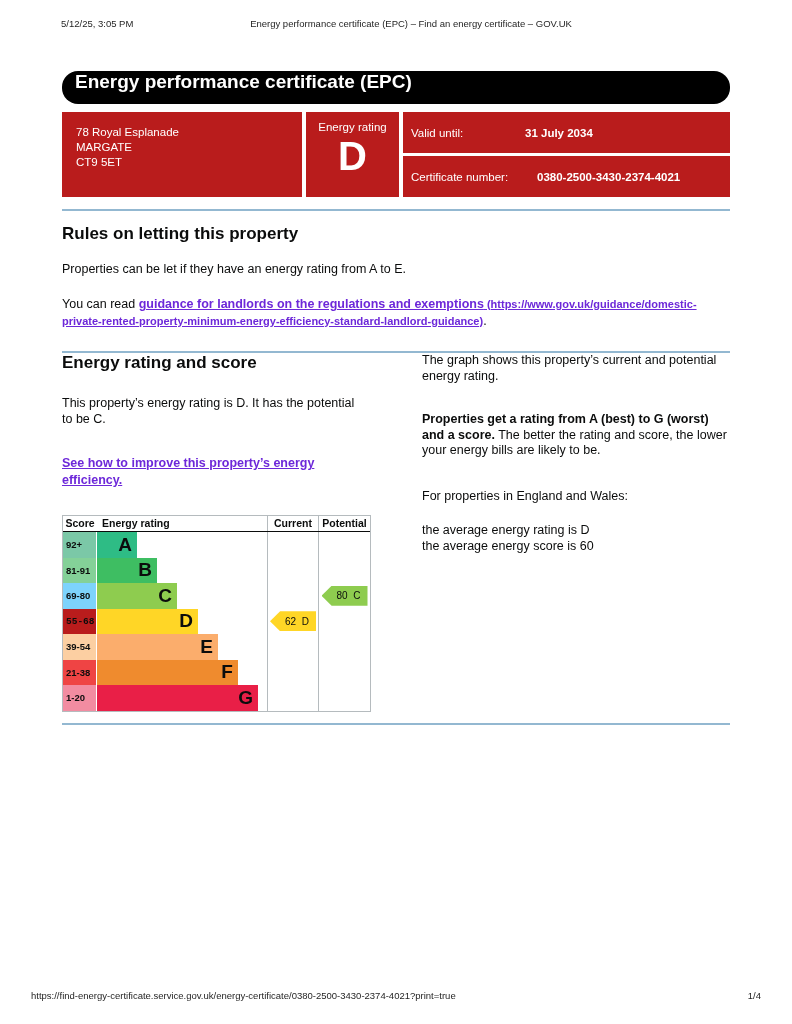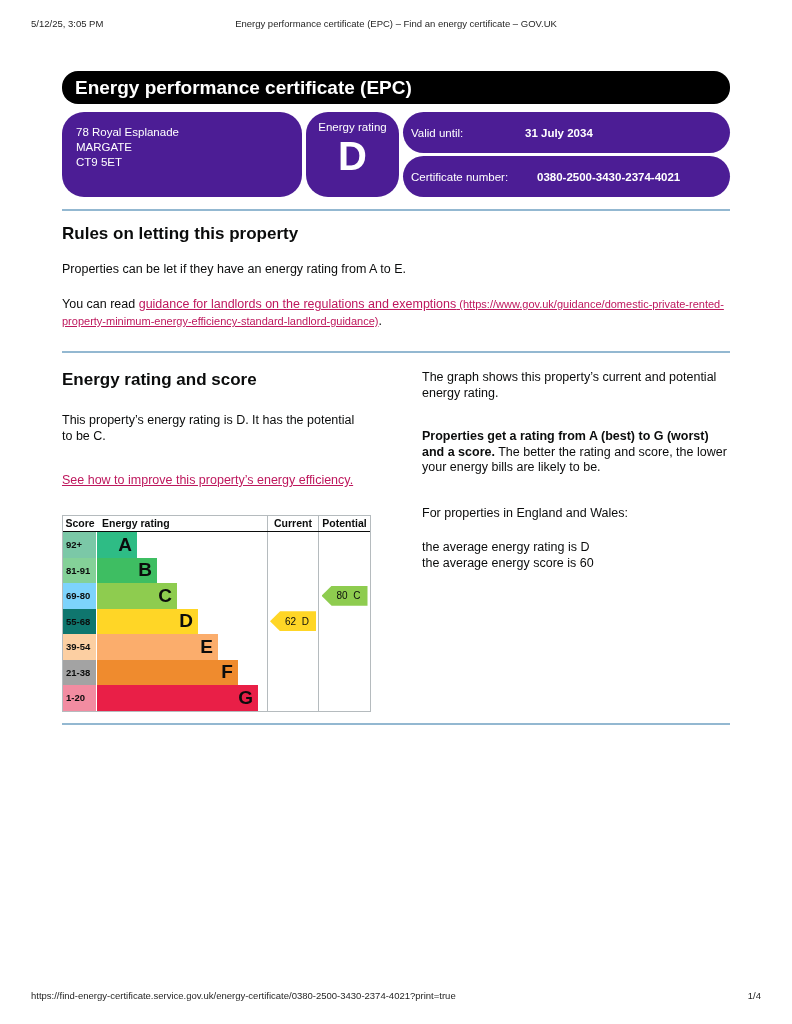--- a/index.html
+++ b/index.html
@@ -8,36 +8,36 @@
     width: 792px; height: 1024px; position: relative;
     font-family: "Liberation Sans", sans-serif;
     color: #0b0c0c;
   }
 
   
   .print-header, .print-footer {
     position: absolute; left: 31px; right: 31px;
     font-size: 9.5px; color: #1f1f1f;
   }
-  .print-header { top: 18px; }
+  .print-header { top: 18px; margin-left: 30px; }
   .print-title { position: absolute; left: 0; right: 0; text-align: center; }
   .print-footer { top: 990px; display: flex; justify-content: space-between; }
 
   .page { padding: 71px 62px 0; }
 
   
   .banner {
     height: 33px; background: #000; color: #fff;
-    display: flex; align-items: center; padding-left: 13px;
+    display: flex; padding-left: 13px;
     font-size: 19px; font-weight: bold; border-radius: 16px;
   }
 
   
   .summary { display: flex; margin-top: 8px; height: 85px; }
-  .blue { background: #4c1d95; color: #fff; border-radius: 22px; }
+  .blue { background: #b91c1c; color: #fff; }
   .sum-addr { width: 240px; font-size: 11.5px; line-height: 15px; padding: 13px 0 0 14px; }
   .sum-gap { width: 4px; }
   .sum-rating { width: 93px; text-align: center; padding-top: 9px; }
   .sum-rating-label { font-size: 11.5px; }
   .sum-rating-letter { font-size: 40px; font-weight: bold; line-height: 46px; }
   .sum-validity { flex: 1; margin-left: 4px; display: flex; flex-direction: column; }
   .sum-row { flex: 1; display: flex; align-items: center; font-size: 11.5px; }
   .sum-row + .sum-row { margin-top: 3px; gap: 12px; }
   .sum-label { width: 122px; padding-left: 8px; }
   .sum-value { font-weight: bold; }
@@ -52,25 +52,25 @@
   .rule.r1 { margin-top: 12px; }
   .rule.r2 { margin-top: 21px; }
   .rule.r3 { margin-top: 11px; }
 
   h2 { font-size: 17px; font-weight: bold; }
   .h2-rules { margin-top: 13px; }
   p, .line { font-size: 12.5px; line-height: 16px; }
   .p1 { margin-top: 17px; }
   .p2 { margin-top: 19px; line-height: 17px; }
 
-  a.link { color: #be185d; text-decoration: underline; cursor: pointer; }
+  a.link { color: #6d28d9; text-decoration: underline; cursor: pointer; font-weight: bold; }
   .link-url { font-size: 11px; }
 
   
-  .columns { display: flex; margin-top: 17px; }
+  .columns { display: flex; }
   .col-left { width: 334px; }
   .col-right { flex: 1; margin-left: 26px; }
   .col-left p { max-width: 302px; margin-top: 22px; }
   .improve-link { display: inline-block; max-width: 302px; margin-top: 28px; font-size: 12.5px; line-height: 17px; }
   .col-right p { line-height: 15.5px; }
   .rp2 { margin-top: 28px; }
   .rp3 { margin-top: 30px; }
   .avg-lines { margin-top: 18px; }
 
   
@@ -180,21 +180,21 @@
                 <div class="band-bar" style="width: 47%; background: rgb(142, 204, 79);">
                   <span class="band-letter">C</span>
                 </div>
               </div>
               <div class="ptr-cell"></div>
               <div class="ptr-cell pot">
                 <div class="arrow" style="background: rgb(142, 204, 79);">80 C</div>
               </div>
             </div>
             <div class="chart-row">
-              <div class="score-cell" style="background: #0f766e;">55-68</div>
+              <div class="score-cell" style="background: #b91c1c; font-family: Liberation Mono, monospace;">55-68</div>
               <div class="bar-cell">
                 <div class="band-bar" style="width: 59.4%; background: rgb(255, 214, 38);">
                   <span class="band-letter">D</span>
                 </div>
               </div>
               <div class="ptr-cell">
                 <div class="arrow" style="background: rgb(255, 214, 38);">62 D</div>
               </div>
               <div class="ptr-cell pot"></div>
             </div>
@@ -202,21 +202,21 @@
               <div class="score-cell" style="background: rgb(252, 207, 162);">39-54</div>
               <div class="bar-cell">
                 <div class="band-bar" style="width: 71.2%; background: rgb(251, 173, 108);">
                   <span class="band-letter">E</span>
                 </div>
               </div>
               <div class="ptr-cell"></div>
               <div class="ptr-cell pot"></div>
             </div>
             <div class="chart-row">
-              <div class="score-cell" style="background: #a3a3a3;">21-38</div>
+              <div class="score-cell" style="background: #ef4444;">21-38</div>
               <div class="bar-cell">
                 <div class="band-bar" style="width: 82.9%; background: rgb(239, 139, 46);">
                   <span class="band-letter">F</span>
                 </div>
               </div>
               <div class="ptr-cell"></div>
               <div class="ptr-cell pot"></div>
             </div>
             <div class="chart-row">
               <div class="score-cell" style="background: rgb(242, 140, 161);">1-20</div>

